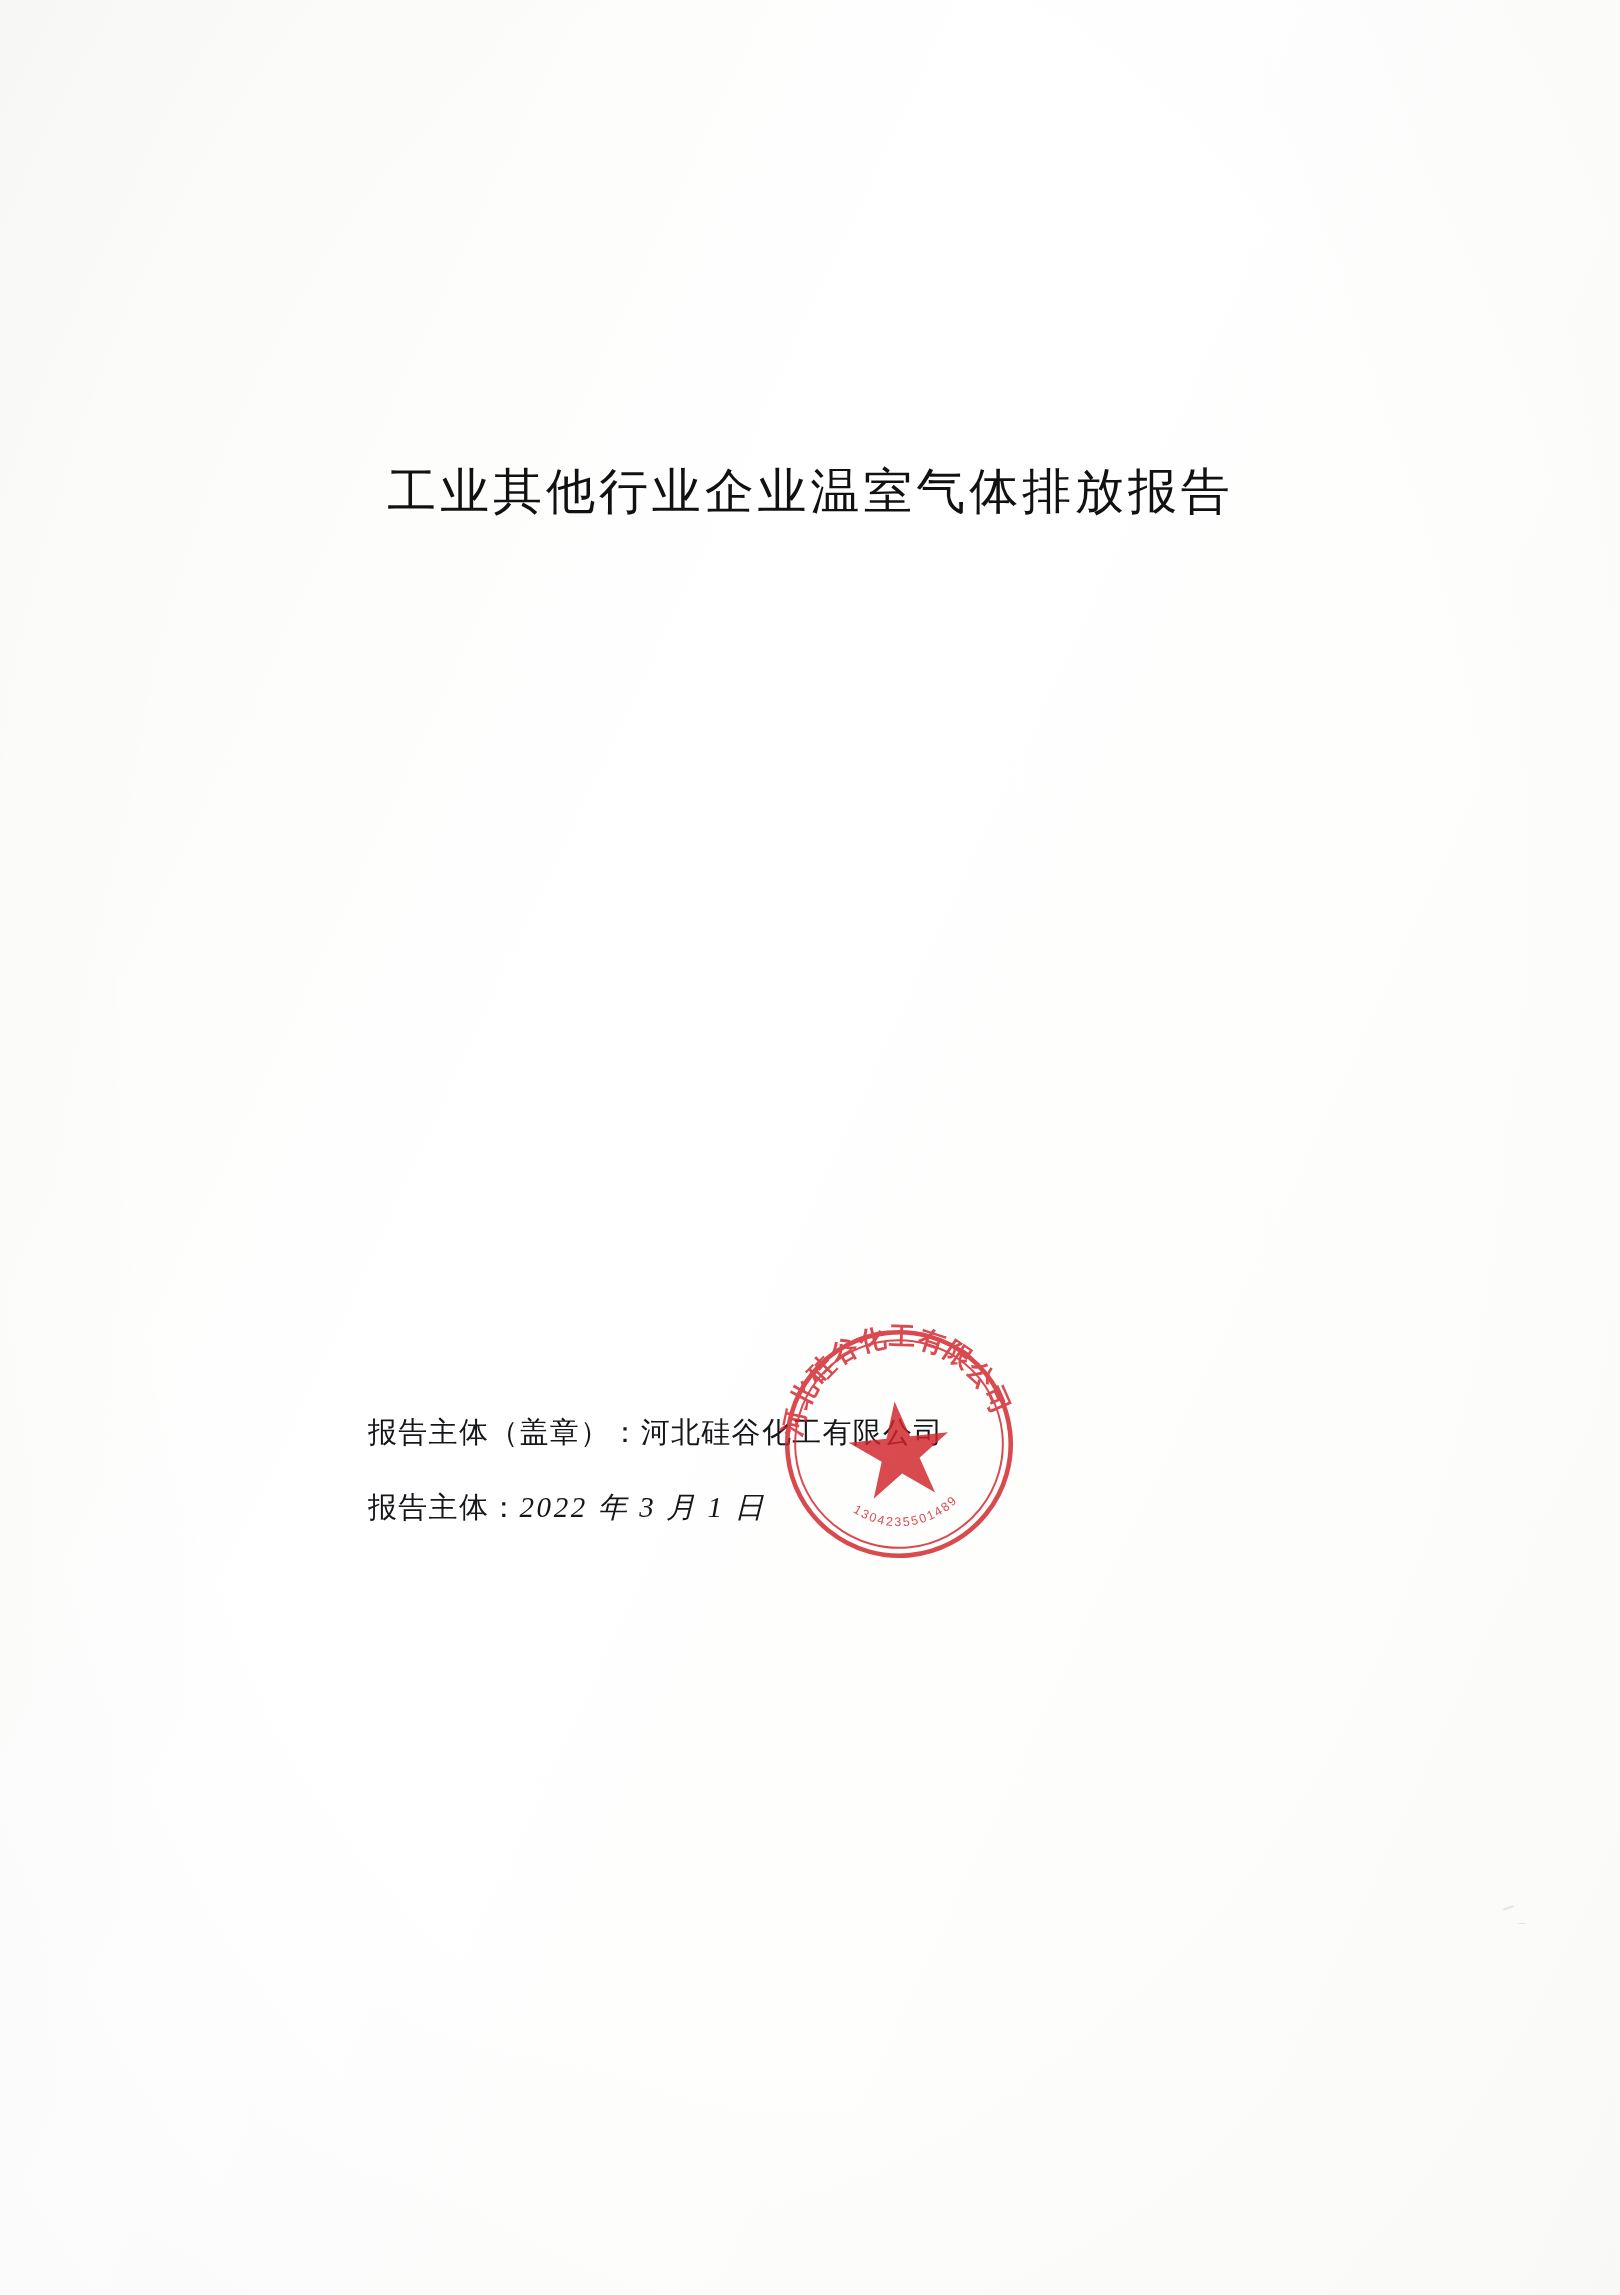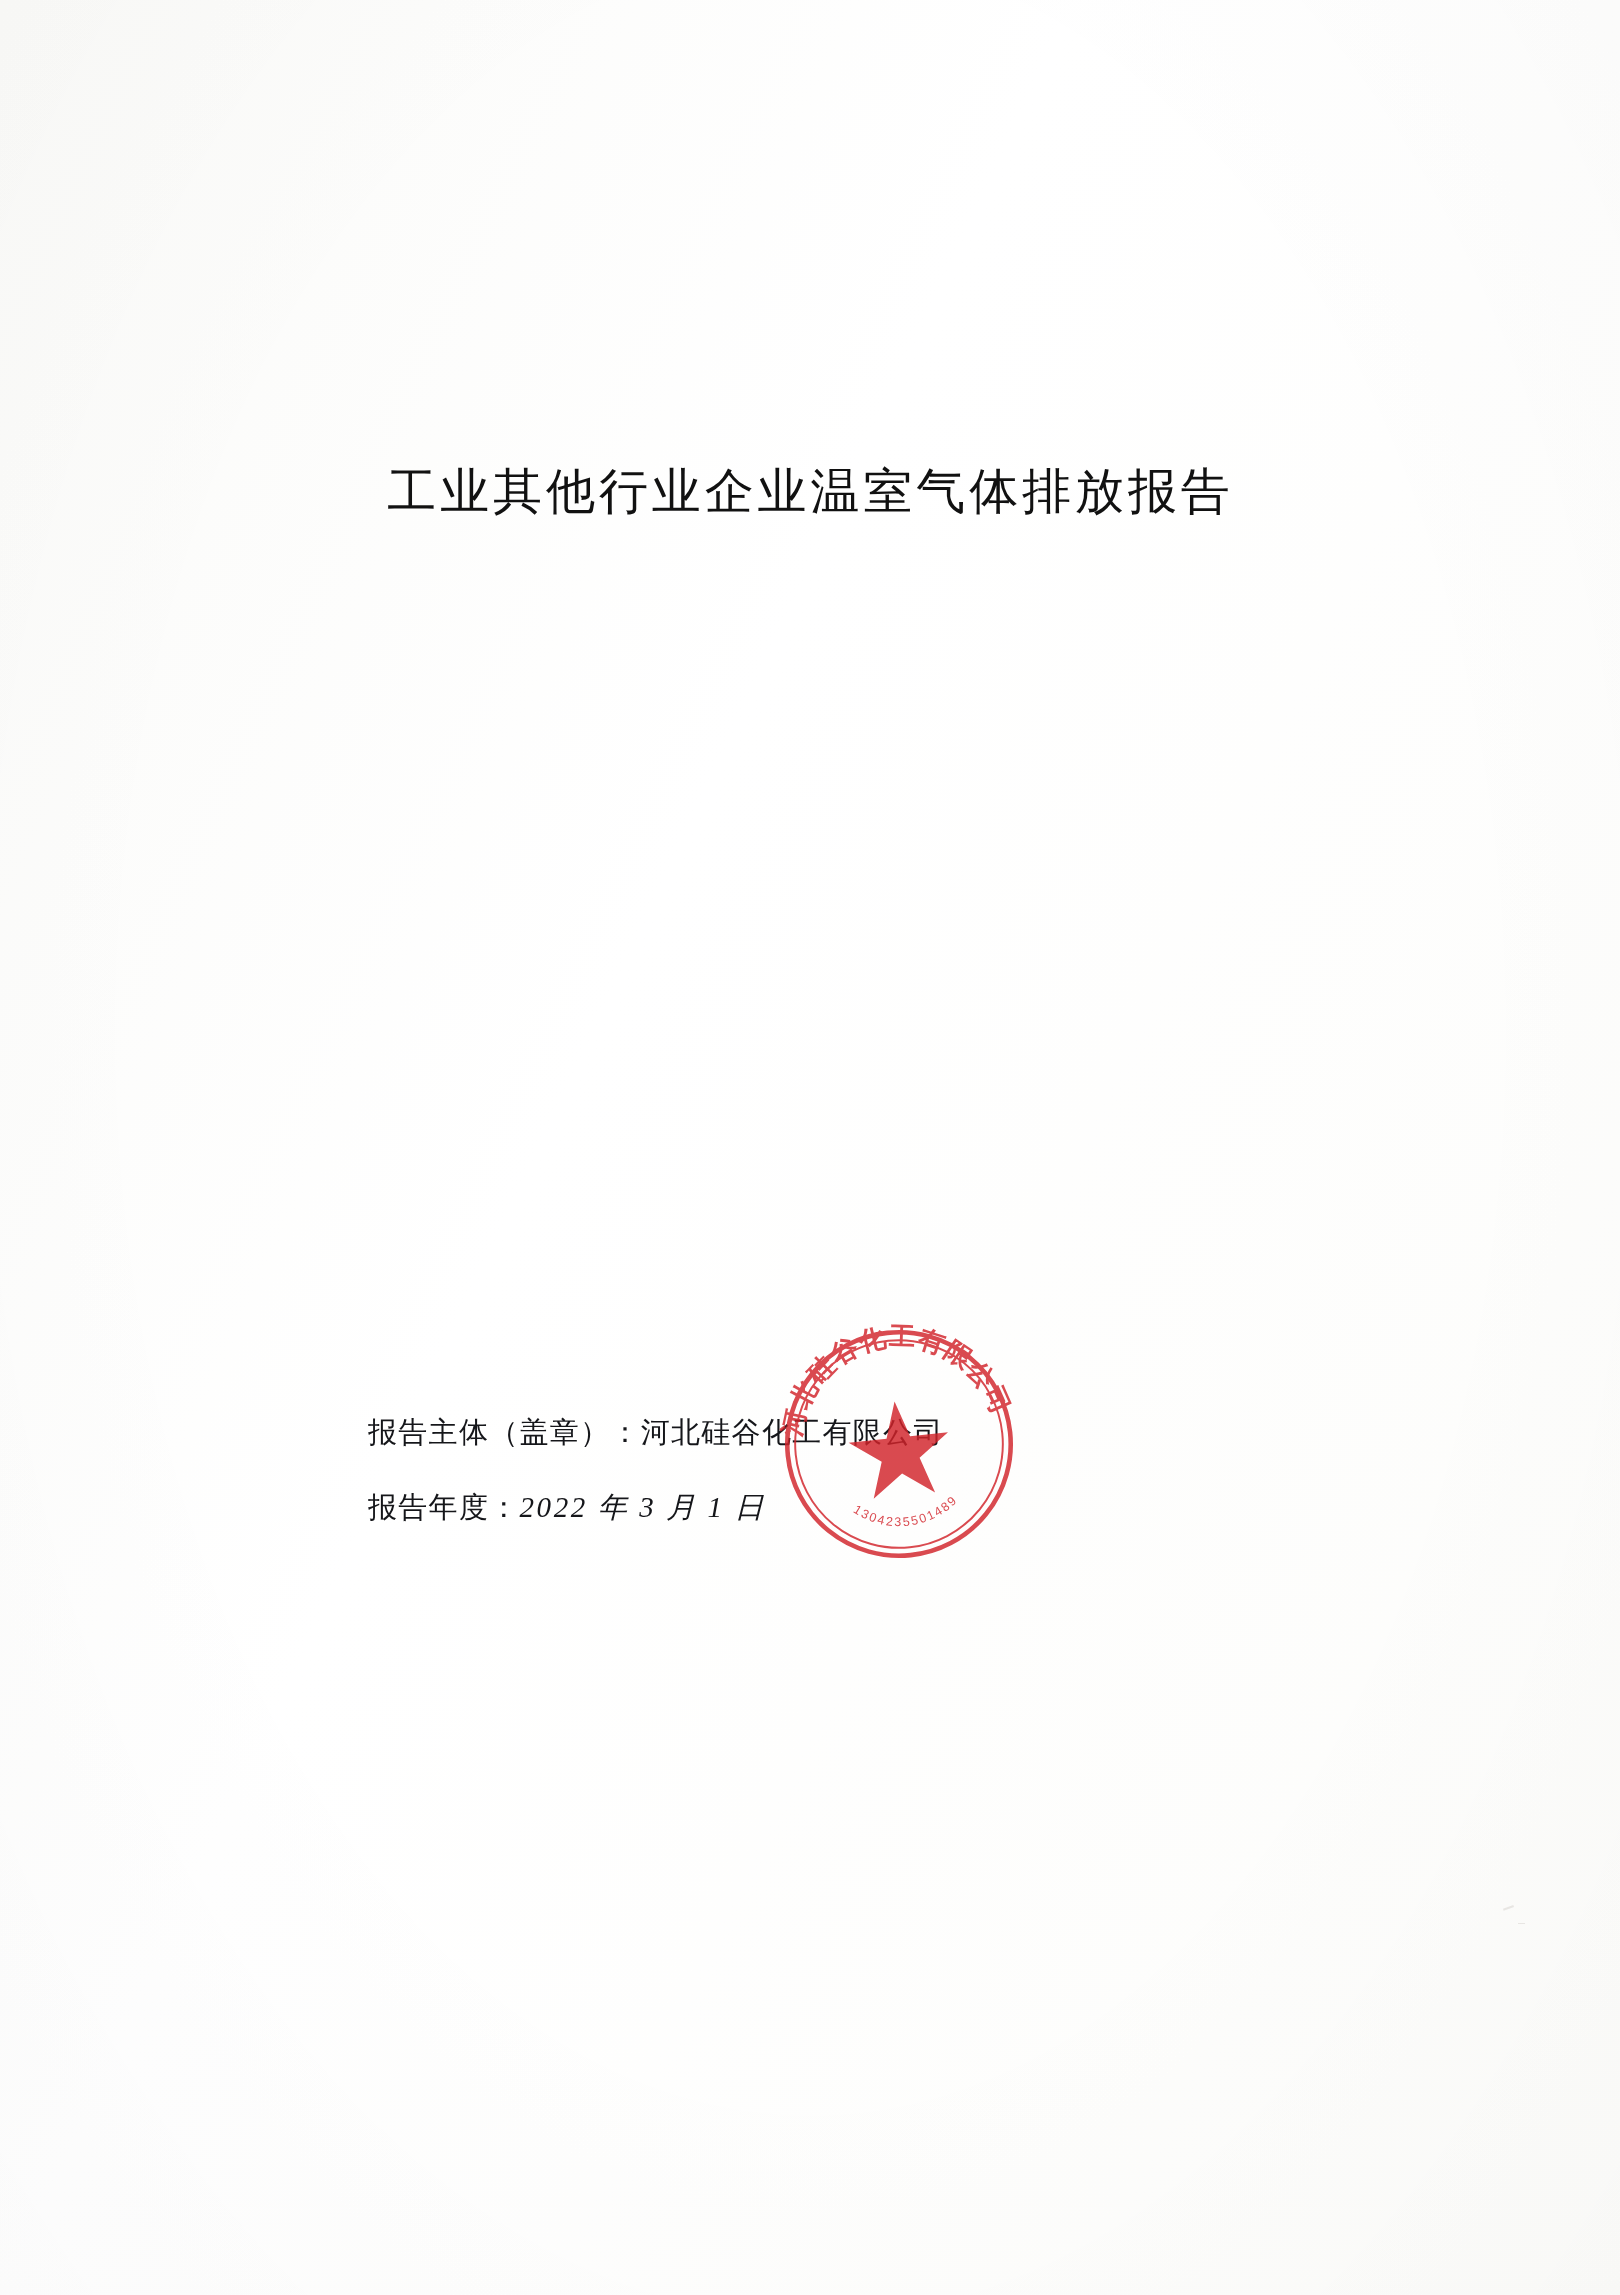--- a/index.html
+++ b/index.html
@@ -118,21 +118,21 @@
   <div class="doc-title">工业其他行业企业温室气体排放报告</div>
 
   <div class="meta-block">
 
     <div class="meta-line">
       <span class="label">报告主体（盖章）：</span><span class="value">河北硅谷化工有限公司</span>
     </div>
 
 
     <div class="meta-line">
-      <span class="label">报告年度：</span><span class="value spaced">2022 年 3 月 1 日</span>
+      <span class="label">报告主体：</span><span class="value spaced">2022 年 3 月 1 日</span>
     </div>
 
   </div>
 
   <div class="seal">
     <svg viewBox="0 0 420 420" xmlns="http://www.w3.org/2000/svg">
       <defs>
         <path id="sealArcTop" d="M 60,210 A 150,150 0 0 1 360,210"></path>
         <path id="sealArcBottom" d="M 85,210 A 125,125 0 0 0 335,210"></path>
       </defs>

